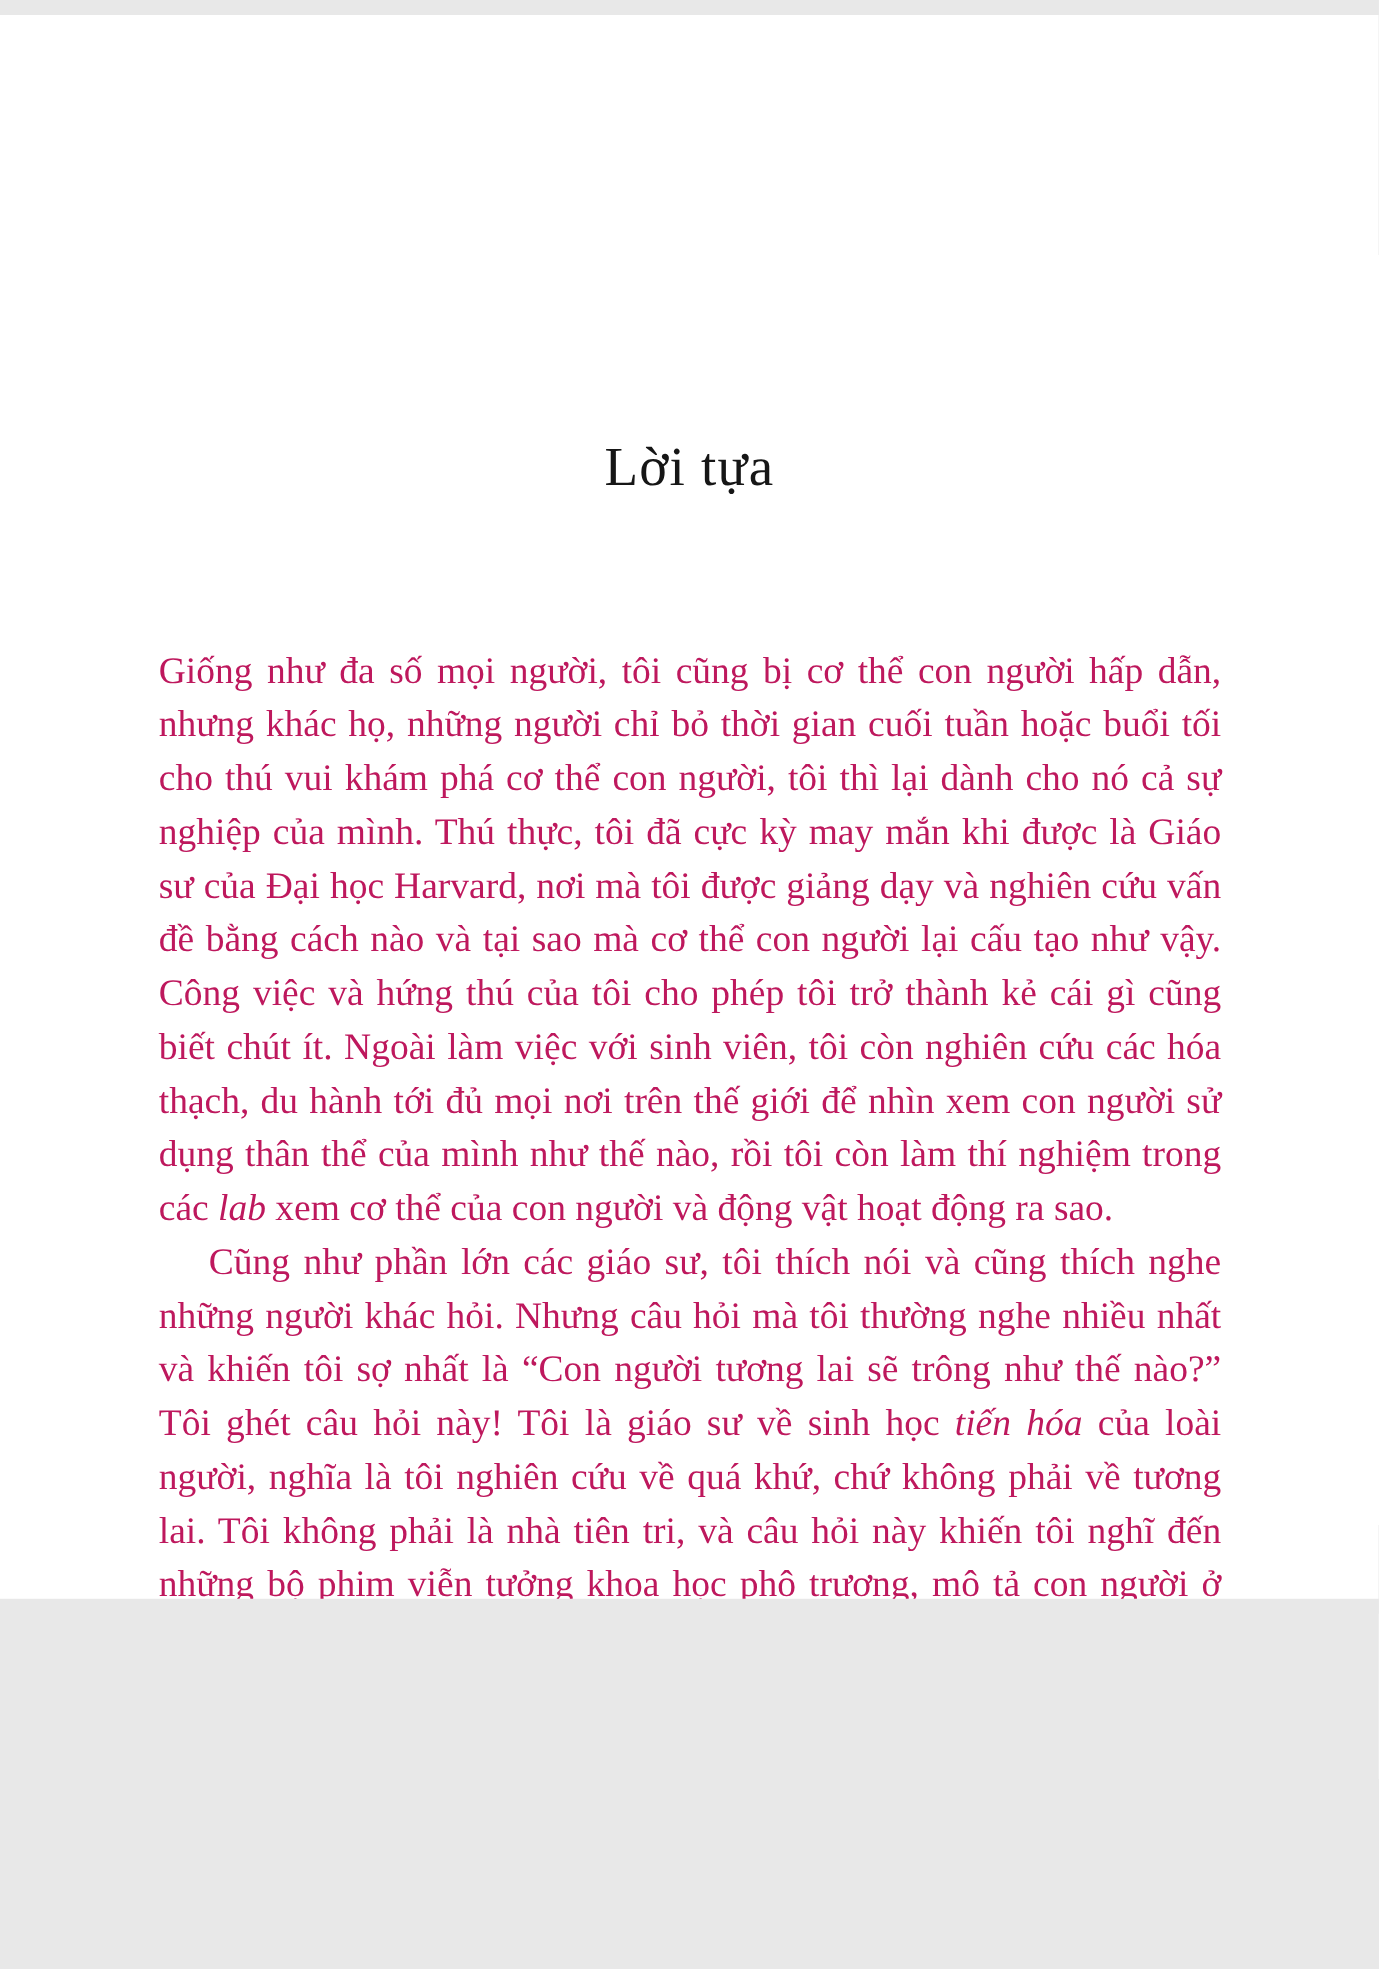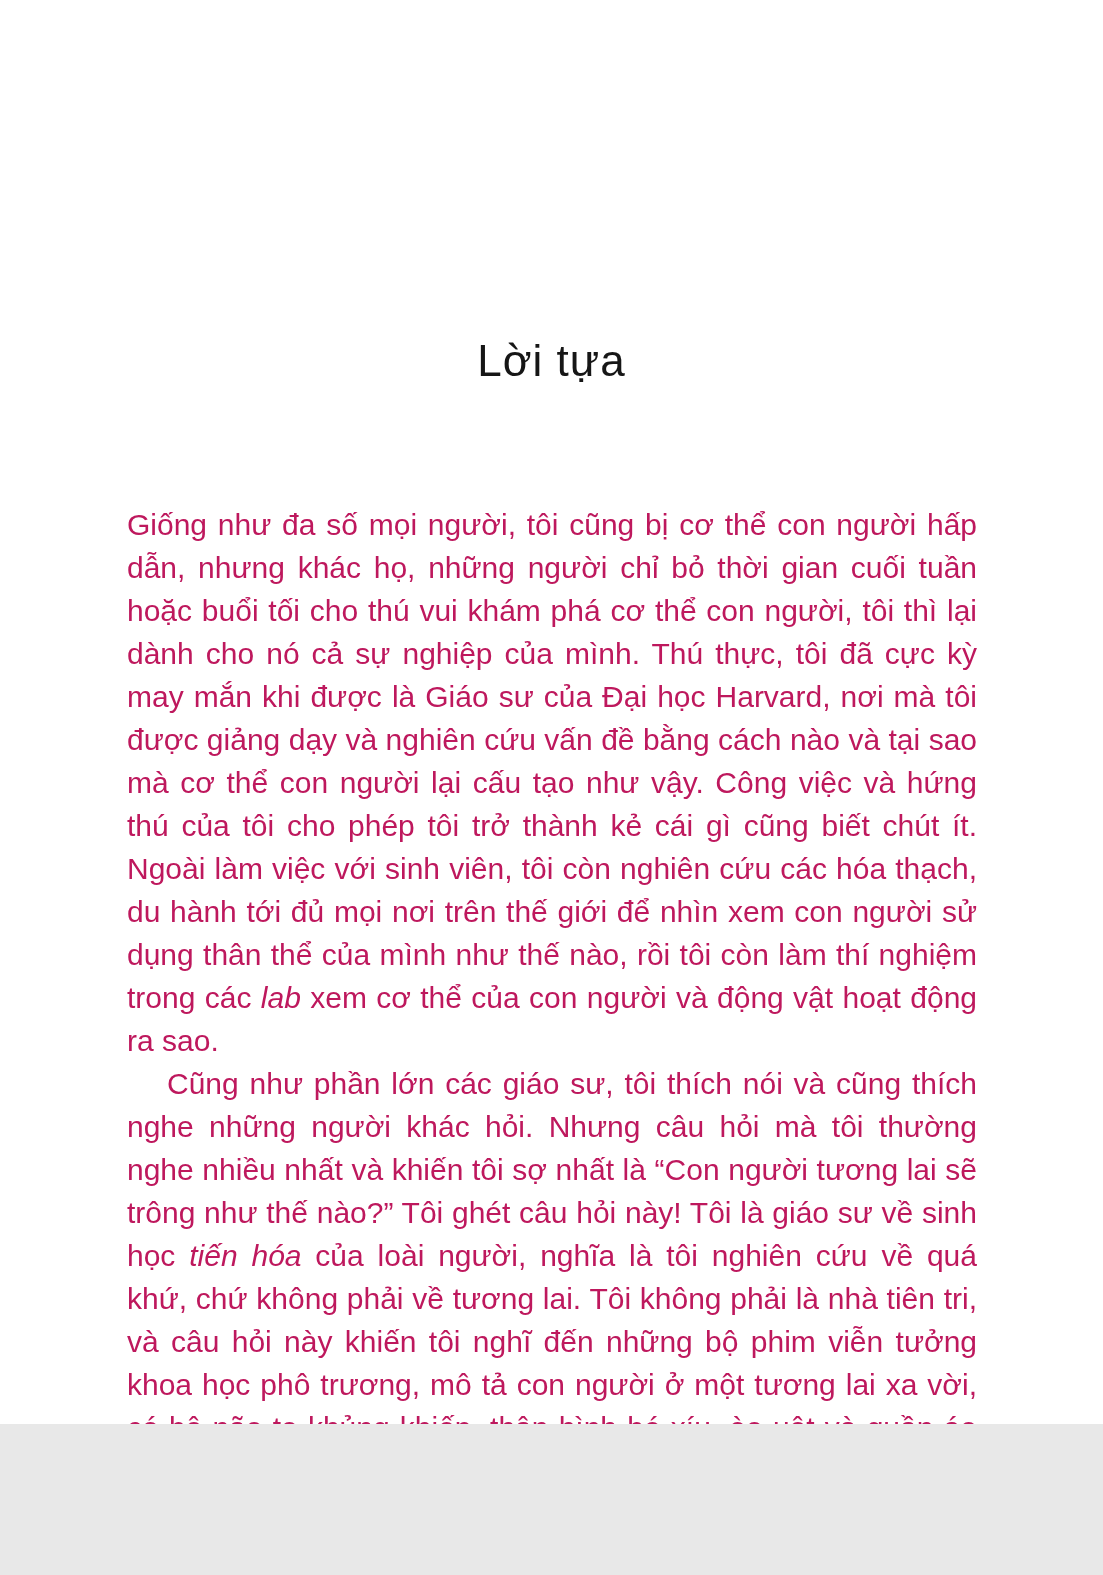--- a/index.html
+++ b/index.html
@@ -3,25 +3,25 @@
 <meta charset="utf-8">
 <style>
   html, body {
     margin: 0;
     padding: 0;
     background: #e8e8e8;
   }
   .page {
     position: relative;
     width: 1103px;
-    height: 1424px;
-    margin: 0 auto;
+    height: 1267px;
+    margin: 12px auto;
     background: #ffffff;
     color: #1e1e1e;
-    font-family: Liberation Sans, sans-serif;
+    font-family: Liberation Serif, serif;
     overflow: hidden;
   }
   .chapter-title {
     position: absolute;
     top: 336px;
     left: 0;
     width: 100%;
     margin: 0;
     text-align: center;
     font-size: 44px;

